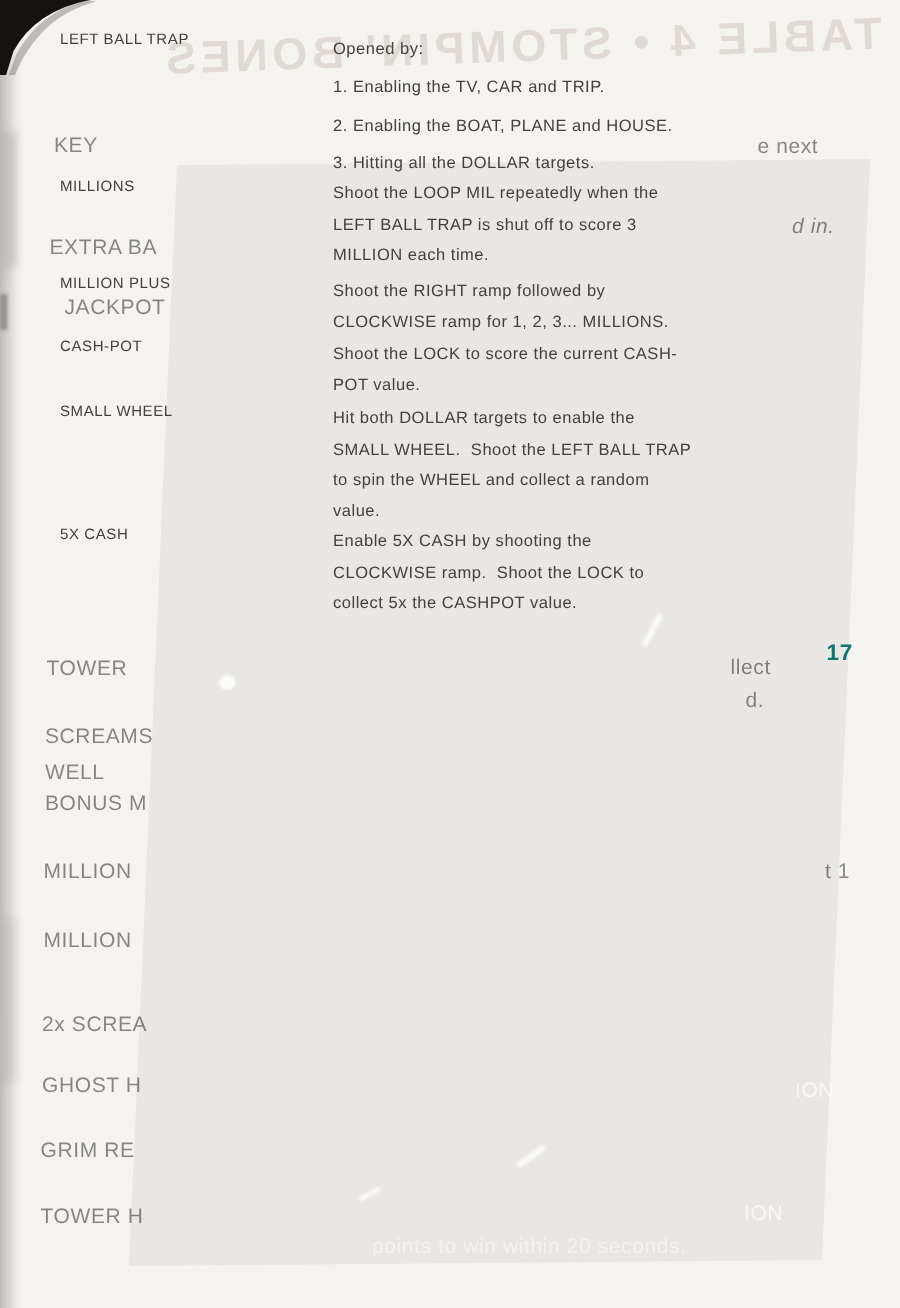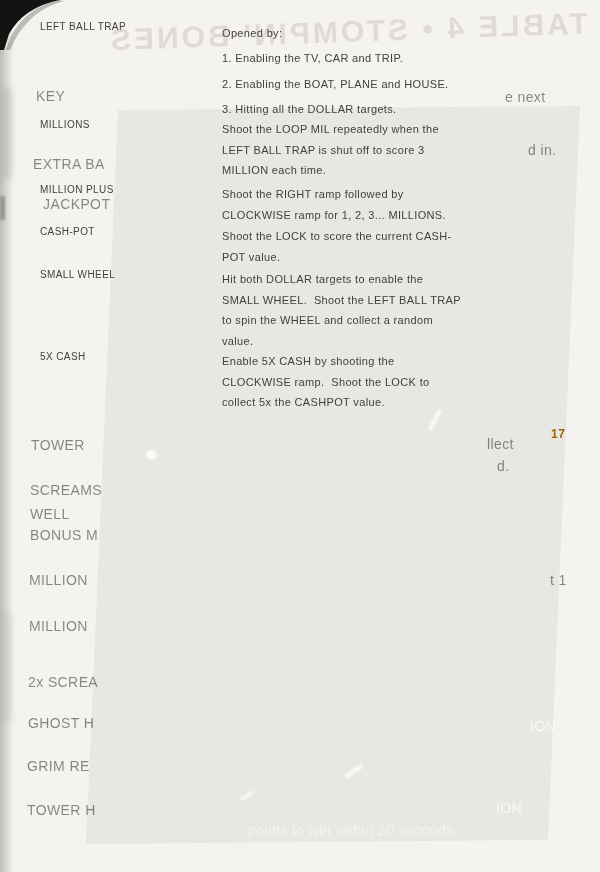--- a/index.html
+++ b/index.html
@@ -41,21 +41,21 @@
 
   
   .entry{position:absolute;left:0;width:600px;}
   .term{position:absolute;left:40px;top:0;font-size:10px;letter-spacing:.4px;white-space:pre;}
   .desc{position:absolute;left:222px;top:0;}
   .line{font-size:11px;letter-spacing:.35px;white-space:pre;line-height:20.5px;}
   .entry-spaced .line{line-height:25.3px;}
 
   .page-number{
     position:absolute;left:551px;top:427px;
-    font-size:12px;font-weight:bold;letter-spacing:.5px;color:#a16207;
+    font-size:15px;font-weight:bold;letter-spacing:.5px;color:#0f766e;
   }
 </style>
 </head>
 <body>
 
 <div class="page">
 
   <div class="ghost-block"></div>
 
   <div class="ghost-title">TABLE 4 • STOMPIN' BONES</div>
@@ -68,21 +68,21 @@
   <div class="ghost" style="left:30px;top:506px;">WELL</div>
   <div class="ghost" style="left:30px;top:527px;">BONUS M</div>
   <div class="ghost" style="left:29px;top:572px;">MILLION</div>
   <div class="ghost" style="left:29px;top:618px;">MILLION</div>
   <div class="ghost" style="left:28px;top:674px;">2x SCREA</div>
   <div class="ghost" style="left:28px;top:715px;">GHOST H</div>
   <div class="ghost" style="left:27px;top:758px;">GRIM RE</div>
   <div class="ghost" style="left:27px;top:802px;">TOWER H</div>
 
   <div class="ghost" style="left:505px;top:89px;">e next</div>
-  <div class="ghost" style="left:528px;top:142px;">d in.</div>
+  <div class="ghost" style="left:528px;top:142px;font-style:italic;">d in.</div>
   <div class="ghost" style="left:487px;top:436px;">llect</div>
   <div class="ghost" style="left:497px;top:458px;">d.</div>
   <div class="ghost" style="left:550px;top:572px;">t 1</div>
   <div class="ghost ghost-white" style="left:530px;top:718px;">ION</div>
   <div class="ghost ghost-white" style="left:496px;top:800px;">ION</div>
   <div class="ghost ghost-white" style="left:248px;top:822px;opacity:.55;">points to win within 20 seconds.</div>
 
   <div class="speck" style="left:146px;top:450px;width:11px;height:10px;"></div>
   <div class="slash" style="left:433px;top:408px;width:4px;height:24px;transform:rotate(28deg);"></div>
   <div class="slash" style="left:352px;top:760px;width:4px;height:22px;transform:rotate(55deg);"></div>

